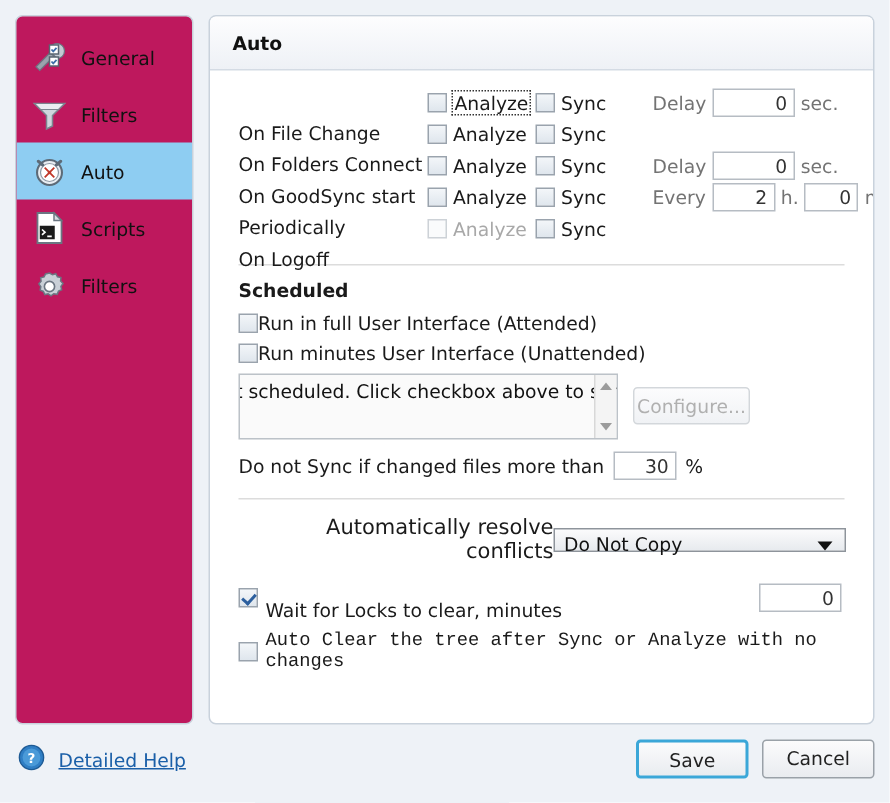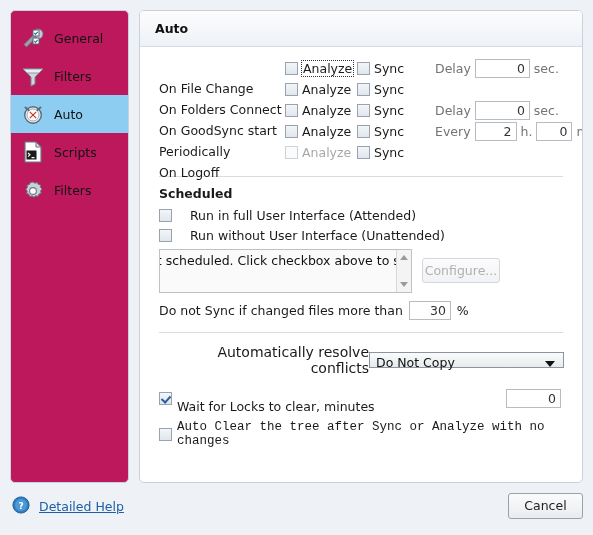--- a/index.html
+++ b/index.html
@@ -184,21 +184,21 @@
   #sched-title {
     font-weight: bold;
     font-size: 12.5px;
     padding-left: 19px;
     margin-top: 9px;
     margin-bottom: 4px;
   }
   .chk-row {
     display: flex;
     align-items: center;
-    gap: 18px;
+    gap: 0;
     padding-left: 19px;
     height: 20px;
   }
   .chk-row .lbl { font-size: 12.5px; }
 
   #sched-box-row {
     display: flex;
     align-items: flex-start;
     padding-left: 19px;
     margin-top: 4px;
@@ -530,21 +530,21 @@
 
     <div id="sched-title">Scheduled</div>
 
     <div class="chk-row">
       <span class="cb"></span>
       <span class="lbl">Run in full User Interface (Attended)</span>
     </div>
 
     <div class="chk-row">
       <span class="cb"></span>
-      <span class="lbl">Run without User Interface (Unattended)</span>
+      <span class="lbl">Run minutes User Interface (Unattended)</span>
     </div>
 
     <div id="sched-box-row">
       <div id="sched-text">
         <div id="sched-text-inner">Job is not scheduled. Click checkbox above to schedule it.</div>
         <div id="sched-scroll">
           <span class="sb-arrow sb-up"></span>
           <span class="sb-arrow sb-down"></span>
         </div>
       </div>
@@ -586,14 +586,15 @@
   <div id="help-group">
     <span>
       <svg viewBox="0 0 20 20" width="18" height="18">
         <circle cx="10" cy="10" r="9" fill="#2f7ec4" stroke="#1d5a94" stroke-width="1"></circle>
         <circle cx="10" cy="10" r="6.6" fill="#4a9ad8"></circle>
         <text x="10" y="14.3" font-size="10" font-weight="bold" text-anchor="middle" fill="#ffffff" font-family="DejaVu Sans, sans-serif">?</text>
       </svg>
     </span>
     <span id="help-link">Detailed Help</span>
   </div>
+  <div class="btn" id="save-btn">Save</div>
   <div class="btn" id="cancel-btn">Cancel</div>
 </div>
 
 </body></html>

